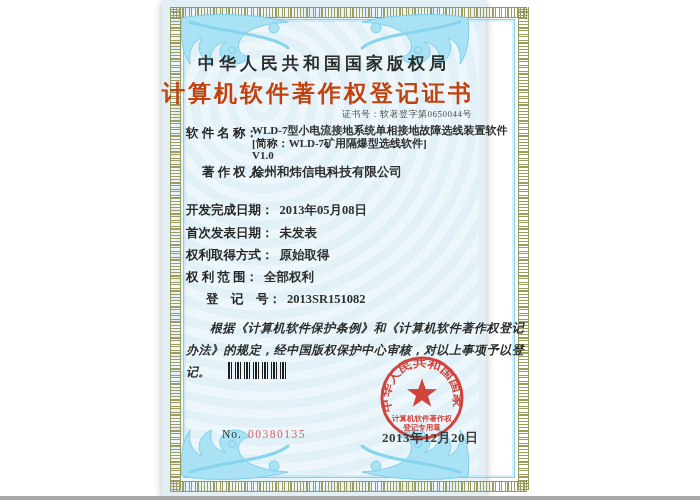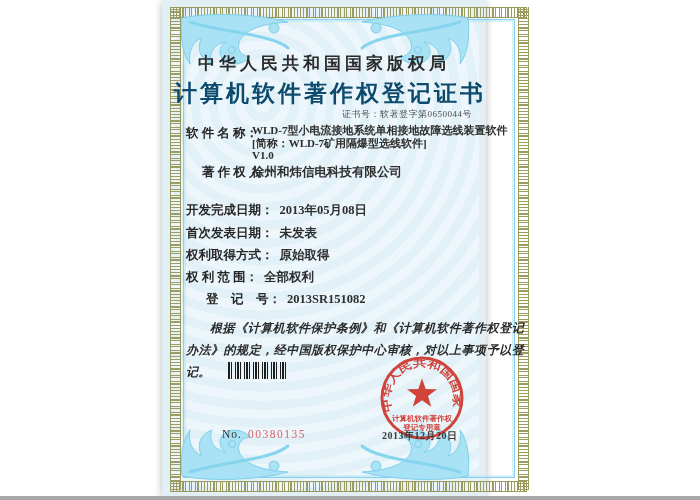--- a/index.html
+++ b/index.html
@@ -43,22 +43,22 @@
   .corner.tl{left:18px;top:14px;}
   .corner.tr{right:16px;top:14px;transform:scaleX(-1);}
   .corner.bl{left:18px;bottom:16px;transform:scaleY(-1);}
   .corner.br{right:16px;bottom:16px;transform:scale(-1,-1);}
   
   .authority{
     position:absolute;left:0;top:52px;width:100%;text-align:center;
     font-size:17px;font-weight:700;color:#2b2b2b;letter-spacing:4px;white-space:nowrap;
   }
   .cert-title{
-    position:absolute;left:0;top:78px;width:100%;text-align:right;
-    font-size:23px;font-weight:700;color:#0c4a6e;letter-spacing:3px;white-space:nowrap;
+    position:absolute;left:0;top:78px;width:100%;text-align:left;
+    font-size:23px;font-weight:700;color:#c2410c;letter-spacing:3px;white-space:nowrap;
   }
   .cert-no-line{
     position:absolute;right:14px;top:108px;width:200px;text-align:right;
     font-size:9px;color:#4c4c4c;letter-spacing:.5px;
   }
   .lbl{font-weight:700;color:#262626;}
   .val{font-weight:700;color:#2e2e2e;}
   .software-name-label{position:absolute;left:24px;top:125px;font-size:12.5px;}
   .software-name-lines{position:absolute;left:90px;top:124px;width:272px;font-size:11px;line-height:12.5px;font-weight:700;color:#2e2e2e;}
   .owner-label{position:absolute;left:24px;top:164px;font-size:12.5px;padding-left:16px;}
@@ -73,21 +73,21 @@
   }
   .barcode{
     position:absolute;left:66px;top:362px;width:58px;height:17px;
     background-image:
       repeating-linear-gradient(90deg,#1d1d1d 0 2px,rgba(0,0,0,0) 2px 3px,#1d1d1d 3px 4px,rgba(0,0,0,0) 4px 7px,#1d1d1d 7px 8px,rgba(0,0,0,0) 8px 9px);
   }
   .no-line{position:absolute;left:60px;top:428px;font-size:11.5px;white-space:nowrap;}
   .no-label{color:#333;letter-spacing:1px;}
   .no-value{color:#d4606a;letter-spacing:1.5px;margin-left:6px;}
   .seal{position:absolute;left:214px;top:352px;width:92px;height:92px;opacity:.92;}
-  .seal-date{position:absolute;left:220px;top:429px;font-size:10px;font-weight:700;color:#3a3a3a;letter-spacing:.5px;font-family:Liberation Serif, serif;}
+  .seal-date{position:absolute;left:220px;top:429px;font-size:13px;font-weight:700;color:#3a3a3a;letter-spacing:.5px;font-family:Liberation Serif, serif;}
   .flourish-path{fill:none;stroke:#86d4ee;stroke-width:3;stroke-linecap:round;}
   .flourish-fill{fill:#a9e2f4;stroke:#7fcfea;stroke-width:1;}
 </style>
 </head>
 <body>
 
 <div class="stage">
 
   <svg width="0" height="0" style="position:absolute" aria-hidden="true">
     <defs>

